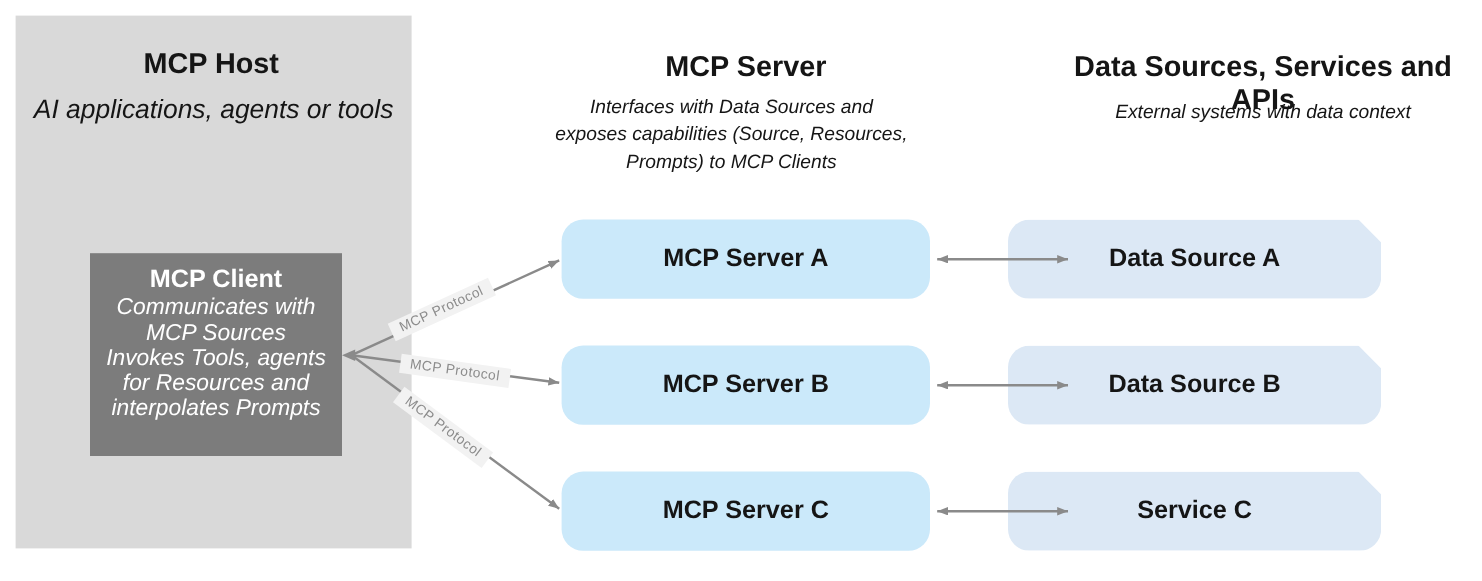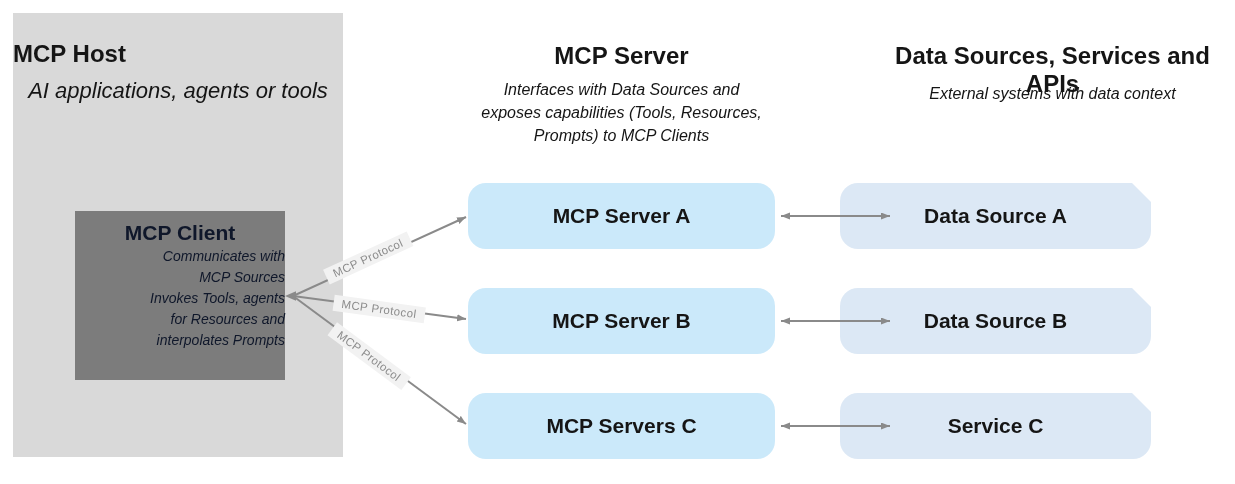--- a/index.html
+++ b/index.html
@@ -27,52 +27,52 @@
   }
   .abs{position:absolute;}
 
   
   .host-panel{
     left:13px; top:13px; width:330px; height:444px;
     background:var(--host_fill);
   }
   .host-title{
     left:13px; top:40px; width:326px;
-    font-size:24px; font-weight:600;
+    text-align:center; font-size:24px; font-weight:600;
   }
   .host-subtitle{
     left:13px; top:78px; width:330px;
     text-align:center; font-style:italic; font-size:22px;
   }
 
   
   .client-box{
     left:75px; top:211px; width:210px; height:169px;
     background:var(--client_fill);
-    color:#0f172a;
+    color:#ffffff;
     text-align:center;
     padding-top:8px;
   }
   .client-title{
     font-size:21px; font-weight:600; line-height:27px;
   }
   .client-line{
-    font-style:italic; font-size:14px; line-height:21px;text-align:right;
+    font-style:italic; font-size:19px; line-height:21px;
   }
 
   
   .col-title{
     text-align:center; font-size:24px; font-weight:600;
   }
   .server-title{ left:450px; top:42px; width:343px; }
   .data-title{ left:870px; top:42px; width:365px; }
   .col-subtitle{
     text-align:center; font-style:italic; font-size:16px; line-height:23px;
   }
-  .server-subtitle{ left:440px; top:78px; width:363px; }
+  .server-subtitle{ left:428px; top:78px; width:363px; }
   .data-subtitle{ left:870px; top:82px; width:365px; }
 
   
   .node{
     width:307px; height:66px;
     display:flex; align-items:center; justify-content:center;
     font-size:21px; font-weight:600;border-radius:18px;
   }
   .server-node{ left:468px; background:var(--server_fill); }
   .data-node{
@@ -119,32 +119,32 @@
     <div class="client-line">Communicates with</div>
     <div class="client-line">MCP Sources</div>
     <div class="client-line">Invokes Tools, agents</div>
     <div class="client-line">for Resources and</div>
     <div class="client-line">interpolates Prompts</div>
   </div>
 
   <div class="abs col-title server-title">MCP Server</div>
   <div class="abs col-subtitle server-subtitle">
     <div>Interfaces with Data Sources and</div>
-    <div>exposes capabilities (Tools, Resources,</div>
+    <div>exposes capabilities (Source, Resources,</div>
     <div>Prompts) to MCP Clients</div>
   </div>
 
   <div class="abs col-title data-title">Data Sources, Services and APIs</div>
   <div class="abs col-subtitle data-subtitle">
     <div>External systems with data context</div>
   </div>
 
   <div class="abs node server-node row-a">MCP Server A</div>
   <div class="abs node server-node row-b">MCP Server B</div>
-  <div class="abs node server-node row-c">MCP Servers C</div>
+  <div class="abs node server-node row-c">MCP Server C</div>
 
   <div class="abs node data-node row-a">Data Source A</div>
   <div class="abs node data-node row-b">Data Source B</div>
   <div class="abs node data-node row-c">Service C</div>
 
   <svg class="abs arrow-layer" viewBox="0 0 1235 484">
     <defs>
       <marker id="ah" markerUnits="userSpaceOnUse" markerWidth="10" markerHeight="8" refX="9" refY="3.5" orient="auto-start-reverse">
         <path d="M0,0 L9,3.5 L0,7 z" class="arrow-head"></path>
       </marker>

